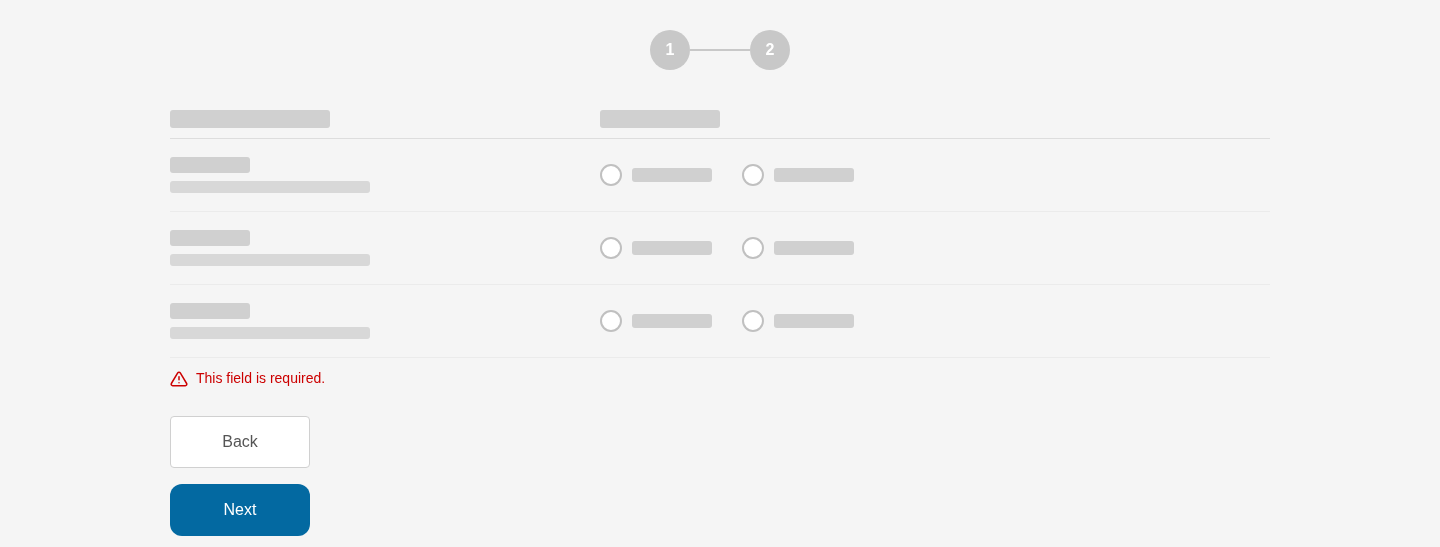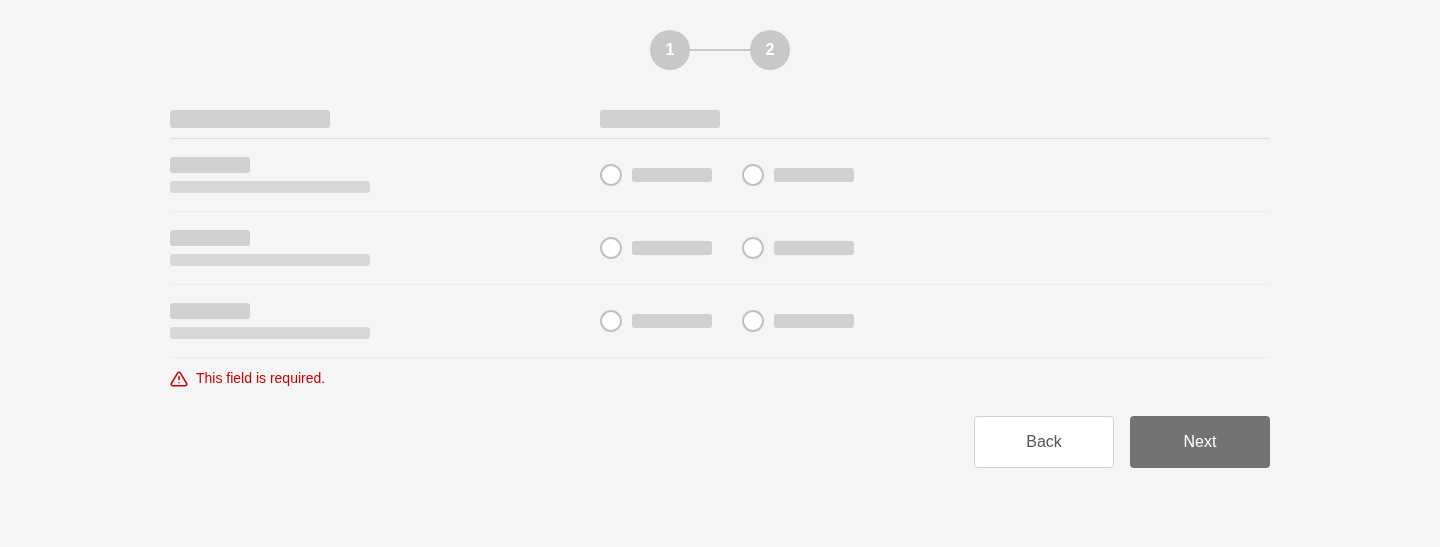--- a/index.html
+++ b/index.html
@@ -161,40 +161,41 @@
       height: 18px;
     }
 
     .button-row {
       display: flex;
       justify-content: flex-end;
       gap: 16px;
       margin-top: 16px;
       padding-right: 0;
       width: 1100px;
+      flex-direction: column;
     }
 
     .btn-back {
       width: 140px;
       height: 52px;
       background-color: #ffffff;
       border: 1px solid #d0d0d0;
       border-radius: 4px;
       font-size: 16px;
       color: #555555;
       cursor: pointer;
       font-family: Arial, sans-serif;
     }
 
     .btn-next {
       width: 140px;
       height: 52px;
-      background-color: #737373;
+      background-color: #0369a1;
       border: none;
-      border-radius: 4px;
+      border-radius: 12px;
       font-size: 16px;
       color: #ffffff;
       cursor: pointer;
       font-family: Arial, sans-serif;
     }
   </style>
 </head>
 <body>
 
 <div class="stepper">

